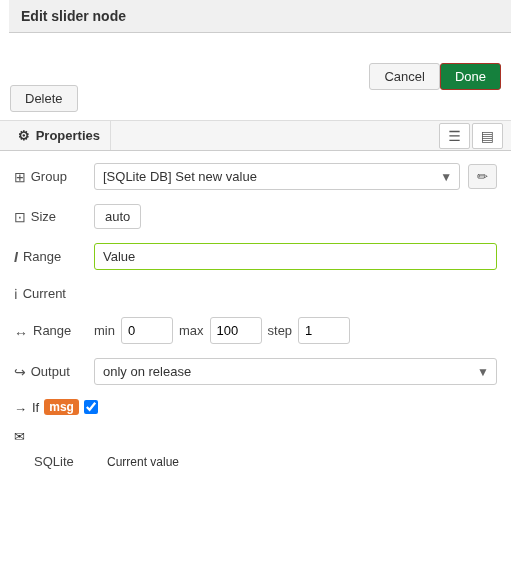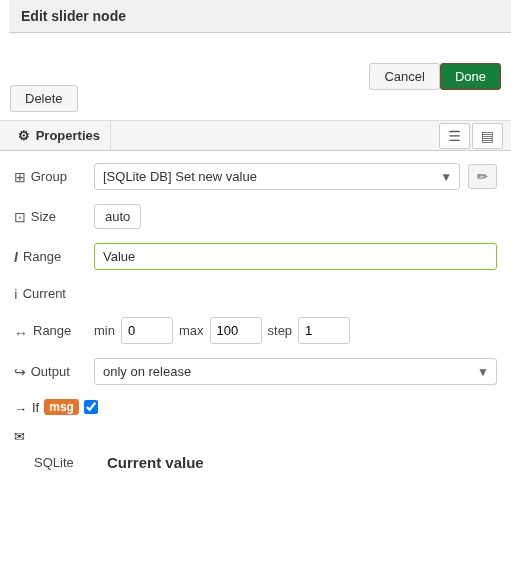--- a/index.html
+++ b/index.html
@@ -240,23 +240,22 @@
       gap: 8px;
     }
 
     .sub-label {
       min-width: 65px;
       font-size: 13px;
       color: #444;
     }
 
     .sub-value {
-      font-size: 15px;
-      color: #333;
-      font-weight: bold;
+      font-size: 12px;
+      color: #333;
     }
 
     .sub-input {
       flex: 1;
       padding: 5px 8px;
       border: 1px solid #ccc;
       border-radius: 3px;
       font-size: 13px;
       background: #fff;
     }

